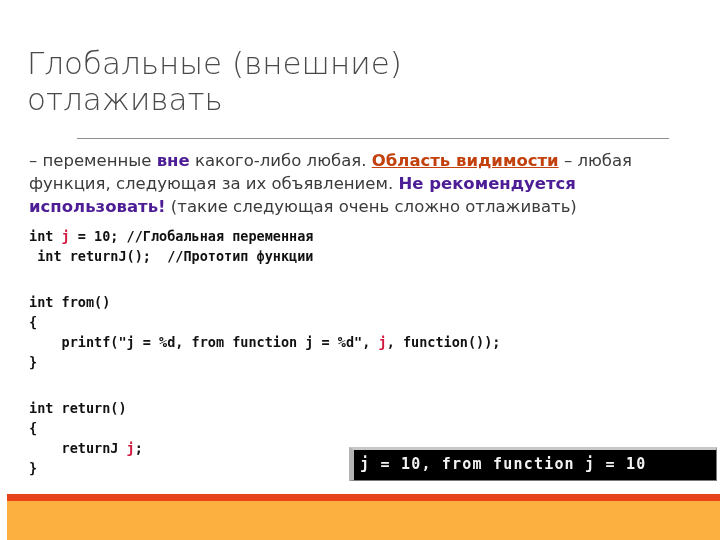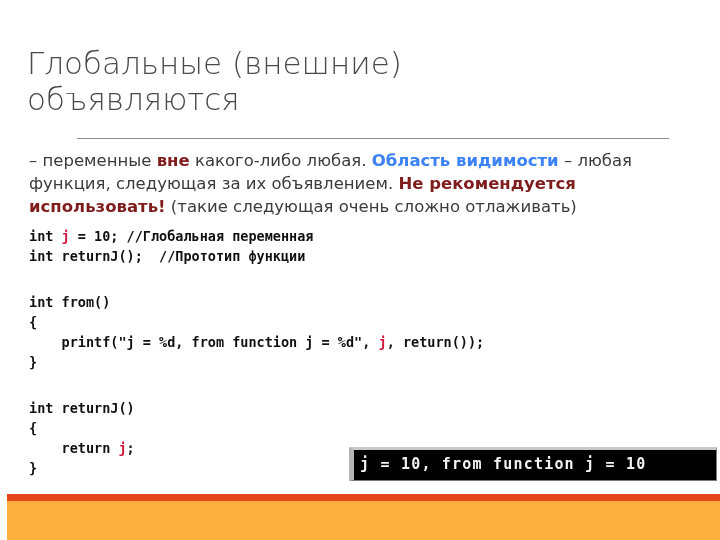--- a/index.html
+++ b/index.html
@@ -49,43 +49,44 @@
     position: absolute;
     left: 22px;
     top: 149px;
     width: 672px;
     font-family: "DejaVu Sans", sans-serif;
     font-size: 16.5px;
     line-height: 23px;
     color: #3b3b3b;
   }
   #body-text b.redb {
-    color: #7f1d1d;
+    color: #4c1d95;
     font-weight: bold;
   }
   #body-text b.blackb {
-    color: #3b82f6;
+    color: #c2410c;
     font-weight: bold;
+    text-decoration: underline;
   }
 
   
   .code {
     position: absolute;
     left: 22px;
     font-family: "DejaVu Sans Mono", monospace;
     font-size: 13.5px;
     line-height: 20px;
     font-weight: bold;
     color: #111111;
     white-space: pre;
   }
   .code .red {
     color: #d1193e;
   }
-  #code-1 { top: 226px; }
+  #code-1 { top: 226px; text-align: right; }
   #code-2 { top: 292px; }
   #code-3 { top: 398px; }
 
   
   #console {
     position: absolute;
     left: 342px;
     top: 447px;
     width: 368px;
     height: 34px;
@@ -129,38 +130,38 @@
     background: #fbb040;
   }
 </style>
 </head>
 <body>
 
 <div id="slide">
 
   <div id="title">
     <span class="tline">Глобальные (внешние)</span>
-    <span class="tline">объявляются</span>
+    <span class="tline">отлаживать</span>
   </div>
 
   <div id="title-rule"></div>
 
   <div id="body-text"><span>– переменные </span><b class="redb">вне</b><span> какого-либо любая. </span><b class="blackb">Область видимости</b><span> – любая функция, следующая за их объявлением. </span><b class="redb">Не рекомендуется использовать!</b><span> (такие следующая очень сложно отлаживать)</span></div>
 
   <div id="code-1" class="code"><span>int </span><span class="red">j</span><span> = 10; //Глобальная переменная</span>
 <span>int returnJ();  //Прототип функции</span></div>
 
   <div id="code-2" class="code"><span>int from()</span>
 <span>{</span>
-<span>    printf("j = %d, from function j = %d", </span><span class="red">j</span><span>, return());</span>
+<span>    printf("j = %d, from function j = %d", </span><span class="red">j</span><span>, function());</span>
 <span>}</span></div>
 
-  <div id="code-3" class="code"><span>int returnJ()</span>
+  <div id="code-3" class="code"><span>int return()</span>
 <span>{</span>
-<span>    return </span><span class="red">j</span><span>;</span>
+<span>    returnJ </span><span class="red">j</span><span>;</span>
 <span>}</span></div>
 
   <div id="console">
     <div id="console-text">j = 10, from function j = 10</div>
   </div>
 
   <div id="band-red"></div>
   <div id="band-orange"></div>
 
 </div>

